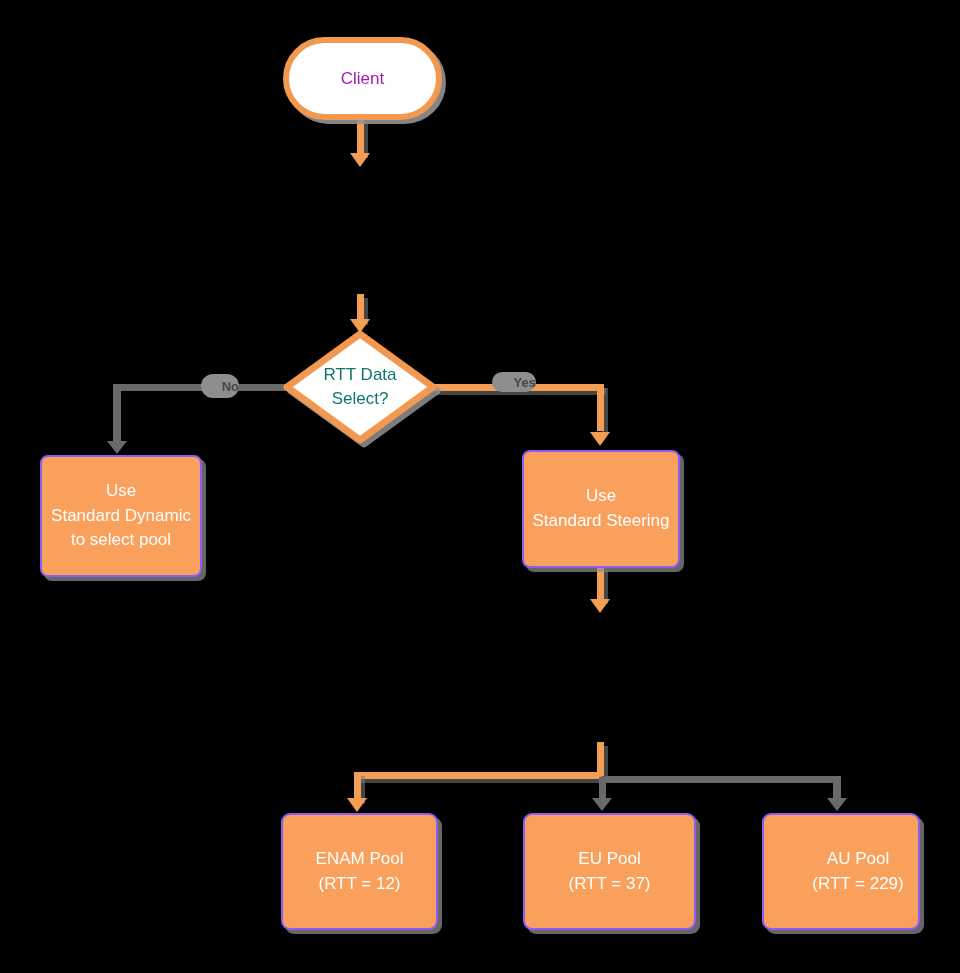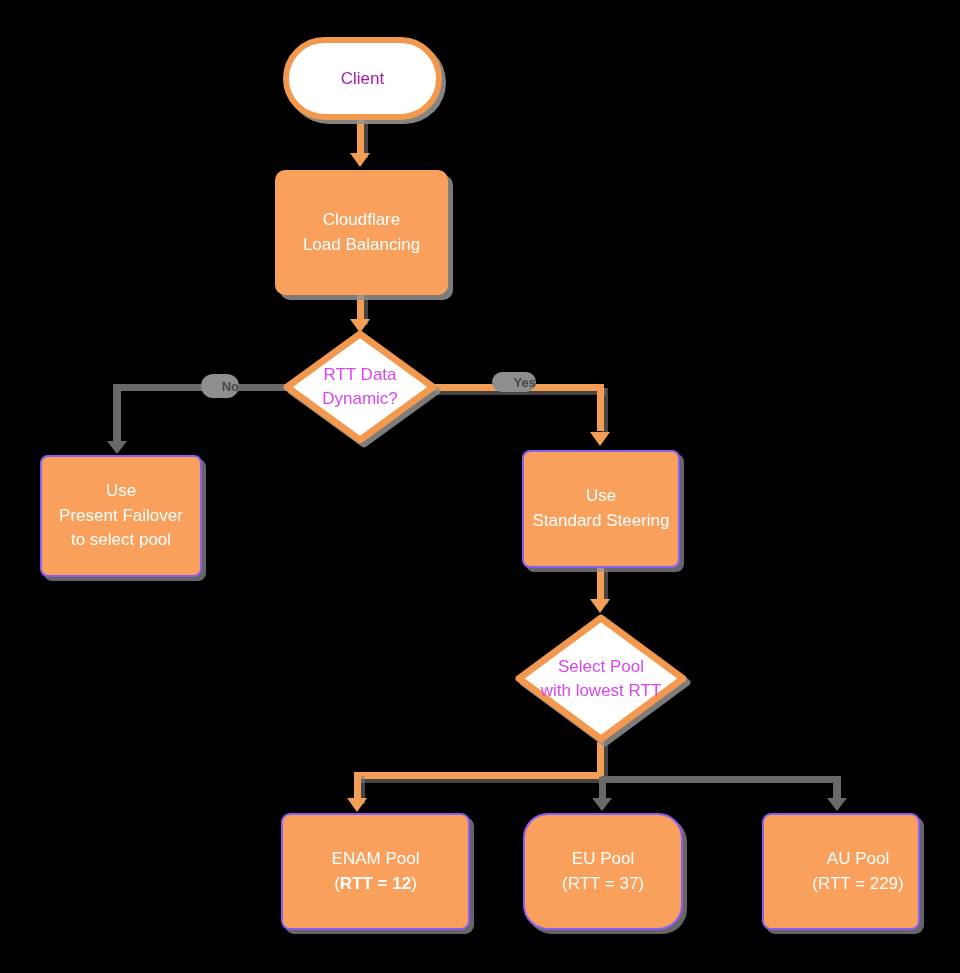--- a/index.html
+++ b/index.html
@@ -36,23 +36,23 @@
     color:#FFFFFF;font-size:17px;text-align:center;line-height:1.45;
   }
   .box.bordered{border:2px solid #8b5cf6;border-radius:9px;
     box-shadow:4px 4px 0 rgba(146,146,146,0.7);}
   .diamond{position:absolute;z-index:4;}
   .diamond svg{position:absolute;left:0;top:0;
     filter:drop-shadow(4px 4px 0 rgba(146,146,146,0.85));}
   .dtxt{
     position:absolute;inset:0;display:flex;flex-direction:column;
     align-items:center;justify-content:center;
-    color:#d946ef;font-size:17px;text-align:center;line-height:1.4;
+    color:#0f766e;font-size:17px;text-align:center;line-height:1.4;
   }
-  .bold{font-weight:bold;}
+  .bold{font-weight:normal;}
 </style>
 </head>
 <body>
 
 <div class="canvas">
 
   <div class="conn orange" style="left:357px;top:118px;width:7px;height:36px;"></div>
   <div class="arr down orange-a" style="left:350px;top:153px;"></div>
 
   <div class="conn orange" style="left:357px;top:294px;width:7px;height:27px;"></div>
@@ -83,70 +83,55 @@
   <div class="conn gray" style="left:601px;top:776px;width:239px;height:7px;"></div>
   <div class="conn gray" style="left:599px;top:777px;width:7px;height:22px;"></div>
   <div class="arr down gray-a" style="left:592px;top:798px;"></div>
   <div class="conn gray" style="left:833px;top:776px;width:8px;height:24px;"></div>
   <div class="arr down gray-a" style="left:827px;top:798px;"></div>
 
   <div class="shape client" style="left:283px;top:37px;width:159px;height:83px;">
     <span>Client</span>
   </div>
 
-  <div class="shape box" style="left:275px;top:170px;width:173px;height:125px;">
-    <div>
-      <div>Cloudflare</div>
-      <div>Load Balancing</div>
-    </div>
-  </div>
 
   <div class="diamond" style="left:282px;top:329px;width:156px;height:116px;">
     <svg width="156" height="116" viewBox="0 0 156 116">
       <polygon points="78,5 151,58 78,111 5,58" fill="#FFFFFF" stroke="#F2984F" stroke-width="7" stroke-linejoin="round"></polygon>
     </svg>
     <div class="dtxt">
       <div>RTT Data</div>
-      <div>Dynamic?</div>
+      <div>Select?</div>
     </div>
   </div>
 
   <div class="shape box bordered" style="left:40px;top:455px;width:162px;height:122px;border-radius:8px;">
     <div>
       <div>Use</div>
-      <div>Present Failover</div>
+      <div>Standard Dynamic</div>
       <div>to select pool</div>
     </div>
   </div>
 
   <div class="shape box bordered" style="left:522px;top:450px;width:158px;height:118px;border-radius:8px;">
     <div>
       <div>Use</div>
       <div>Standard Steering</div>
     </div>
   </div>
 
-  <div class="diamond" style="left:514px;top:613px;width:174px;height:131px;">
-    <svg width="174" height="131" viewBox="0 0 174 131">
-      <polygon points="87,5 169,65.5 87,126 5,65.5" fill="#FFFFFF" stroke="#F2984F" stroke-width="7" stroke-linejoin="round"></polygon>
-    </svg>
-    <div class="dtxt">
-      <div>Select Pool</div>
-      <div>with lowest RTT</div>
-    </div>
-  </div>
 
-  <div class="shape box bordered" style="left:281px;top:813px;width:189px;height:117px;">
+  <div class="shape box bordered" style="left:281px;top:813px;width:157px;height:117px;">
     <div>
       <div>ENAM Pool</div>
       <div><span>(</span><span class="bold">RTT = 12</span><span>)</span></div>
     </div>
   </div>
 
-  <div class="shape box bordered" style="left:523px;top:813px;width:160px;height:117px;border-radius:25px;">
+  <div class="shape box bordered" style="left:523px;top:813px;width:173px;height:117px;">
     <div>
       <div>EU Pool</div>
       <div><span>(</span><span>RTT = 37</span><span>)</span></div>
     </div>
   </div>
 
   <div class="shape box bordered" style="left:762px;top:813px;width:158px;height:117px;padding-left:34px;">
     <div>
       <div>AU Pool</div>
       <div><span>(</span><span>RTT = 229</span><span>)</span></div>

